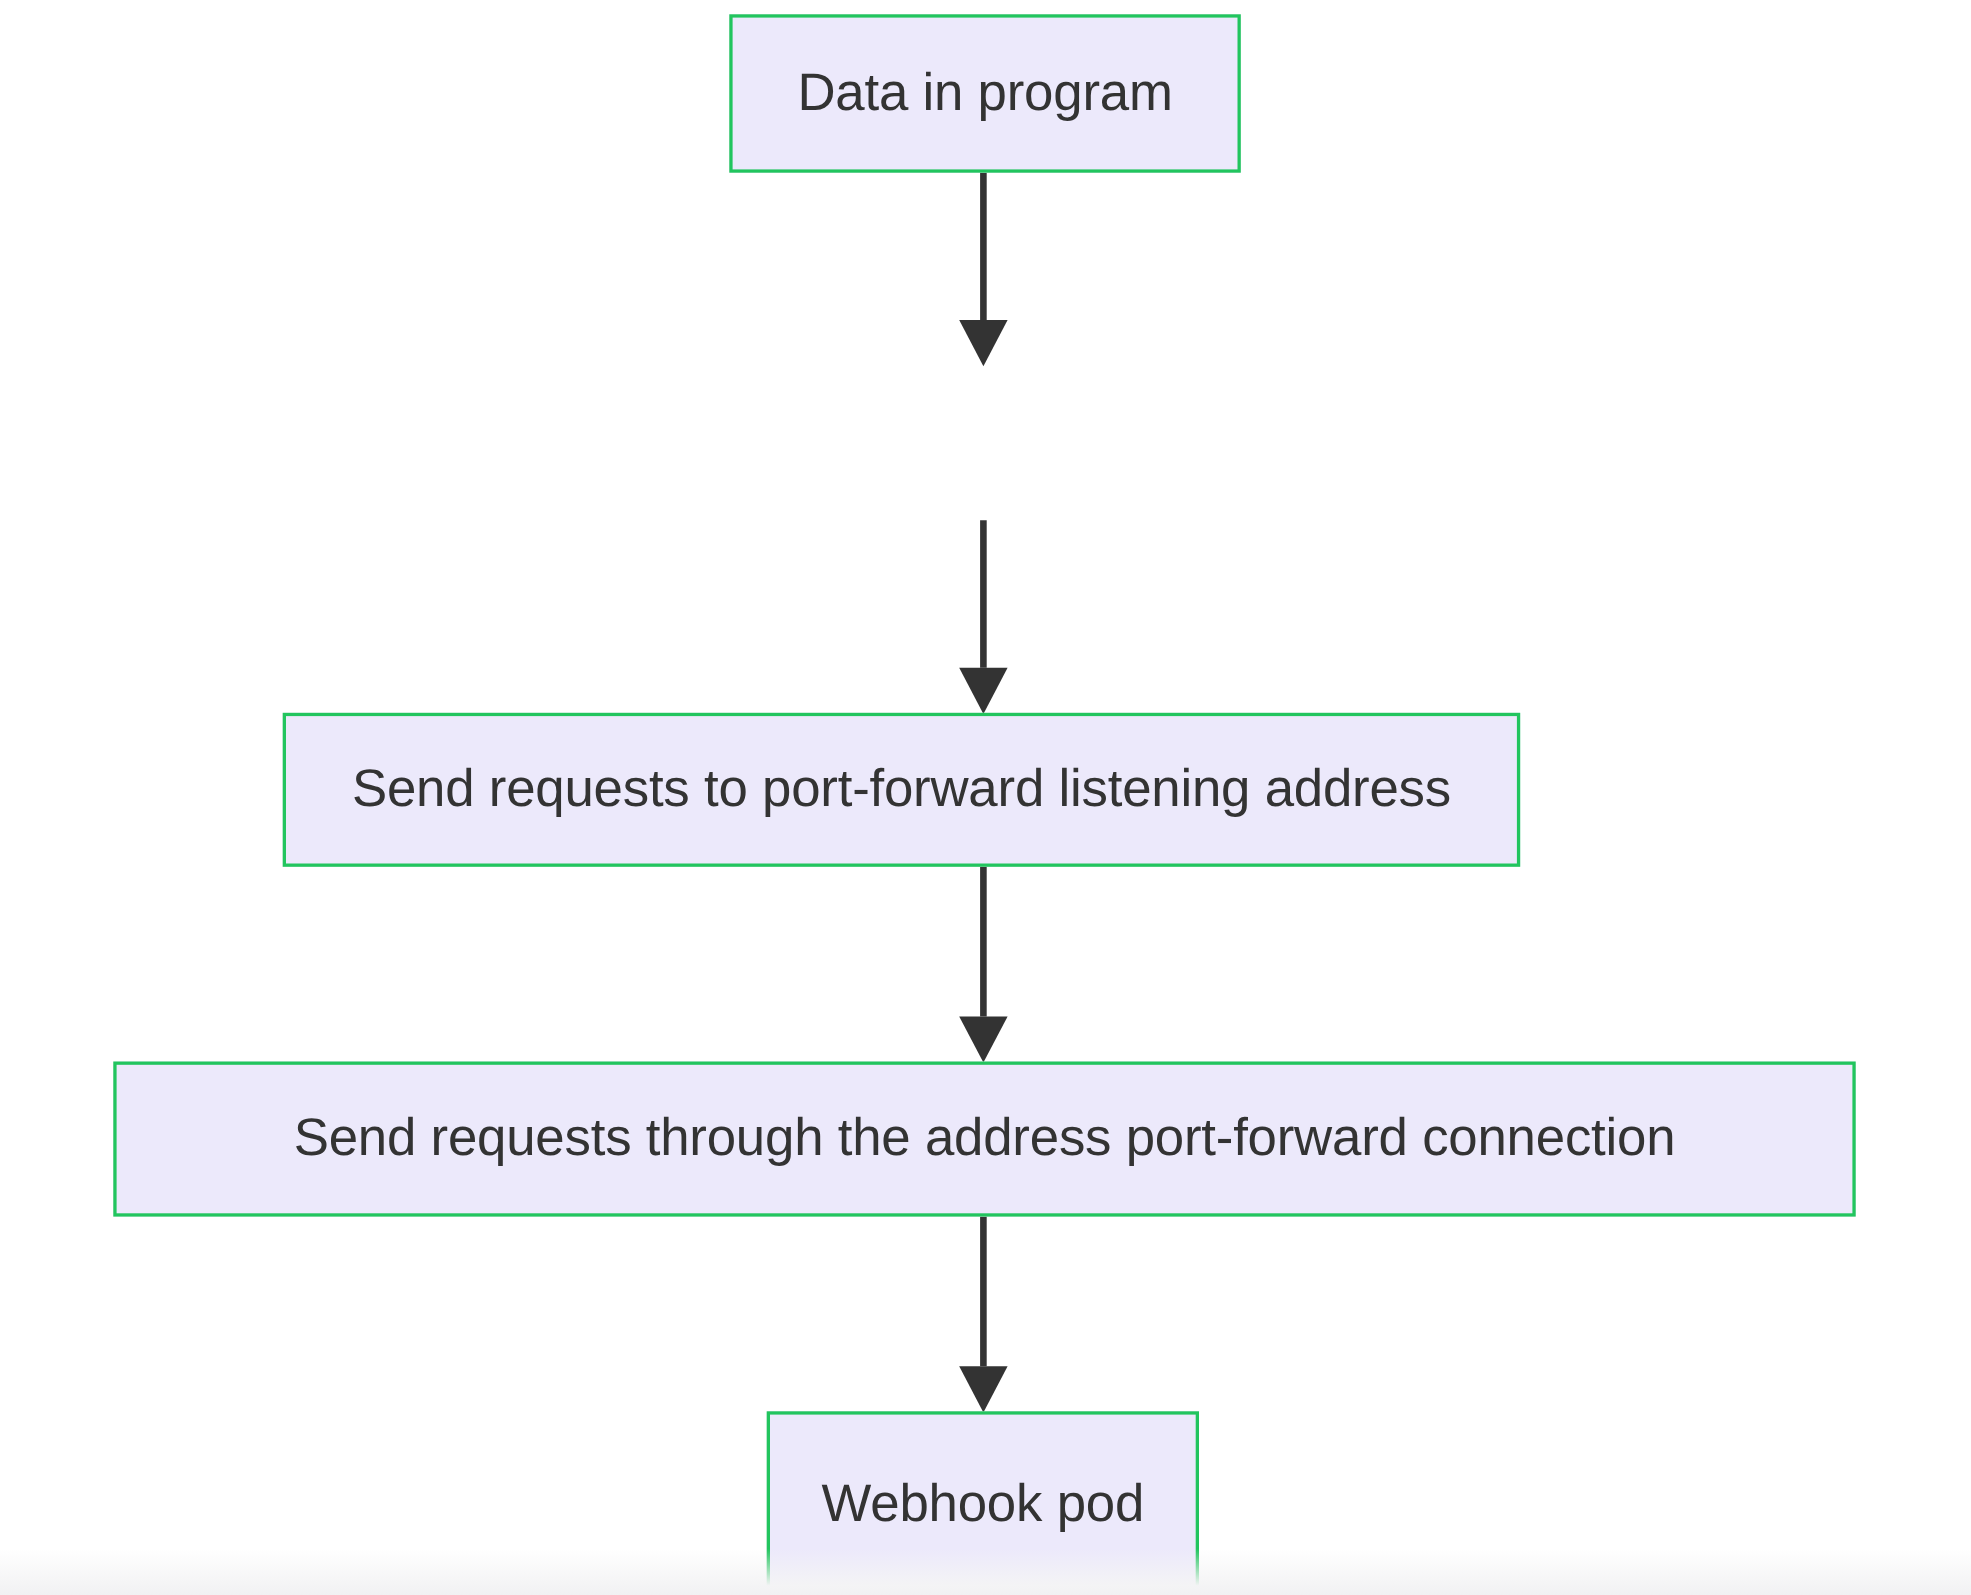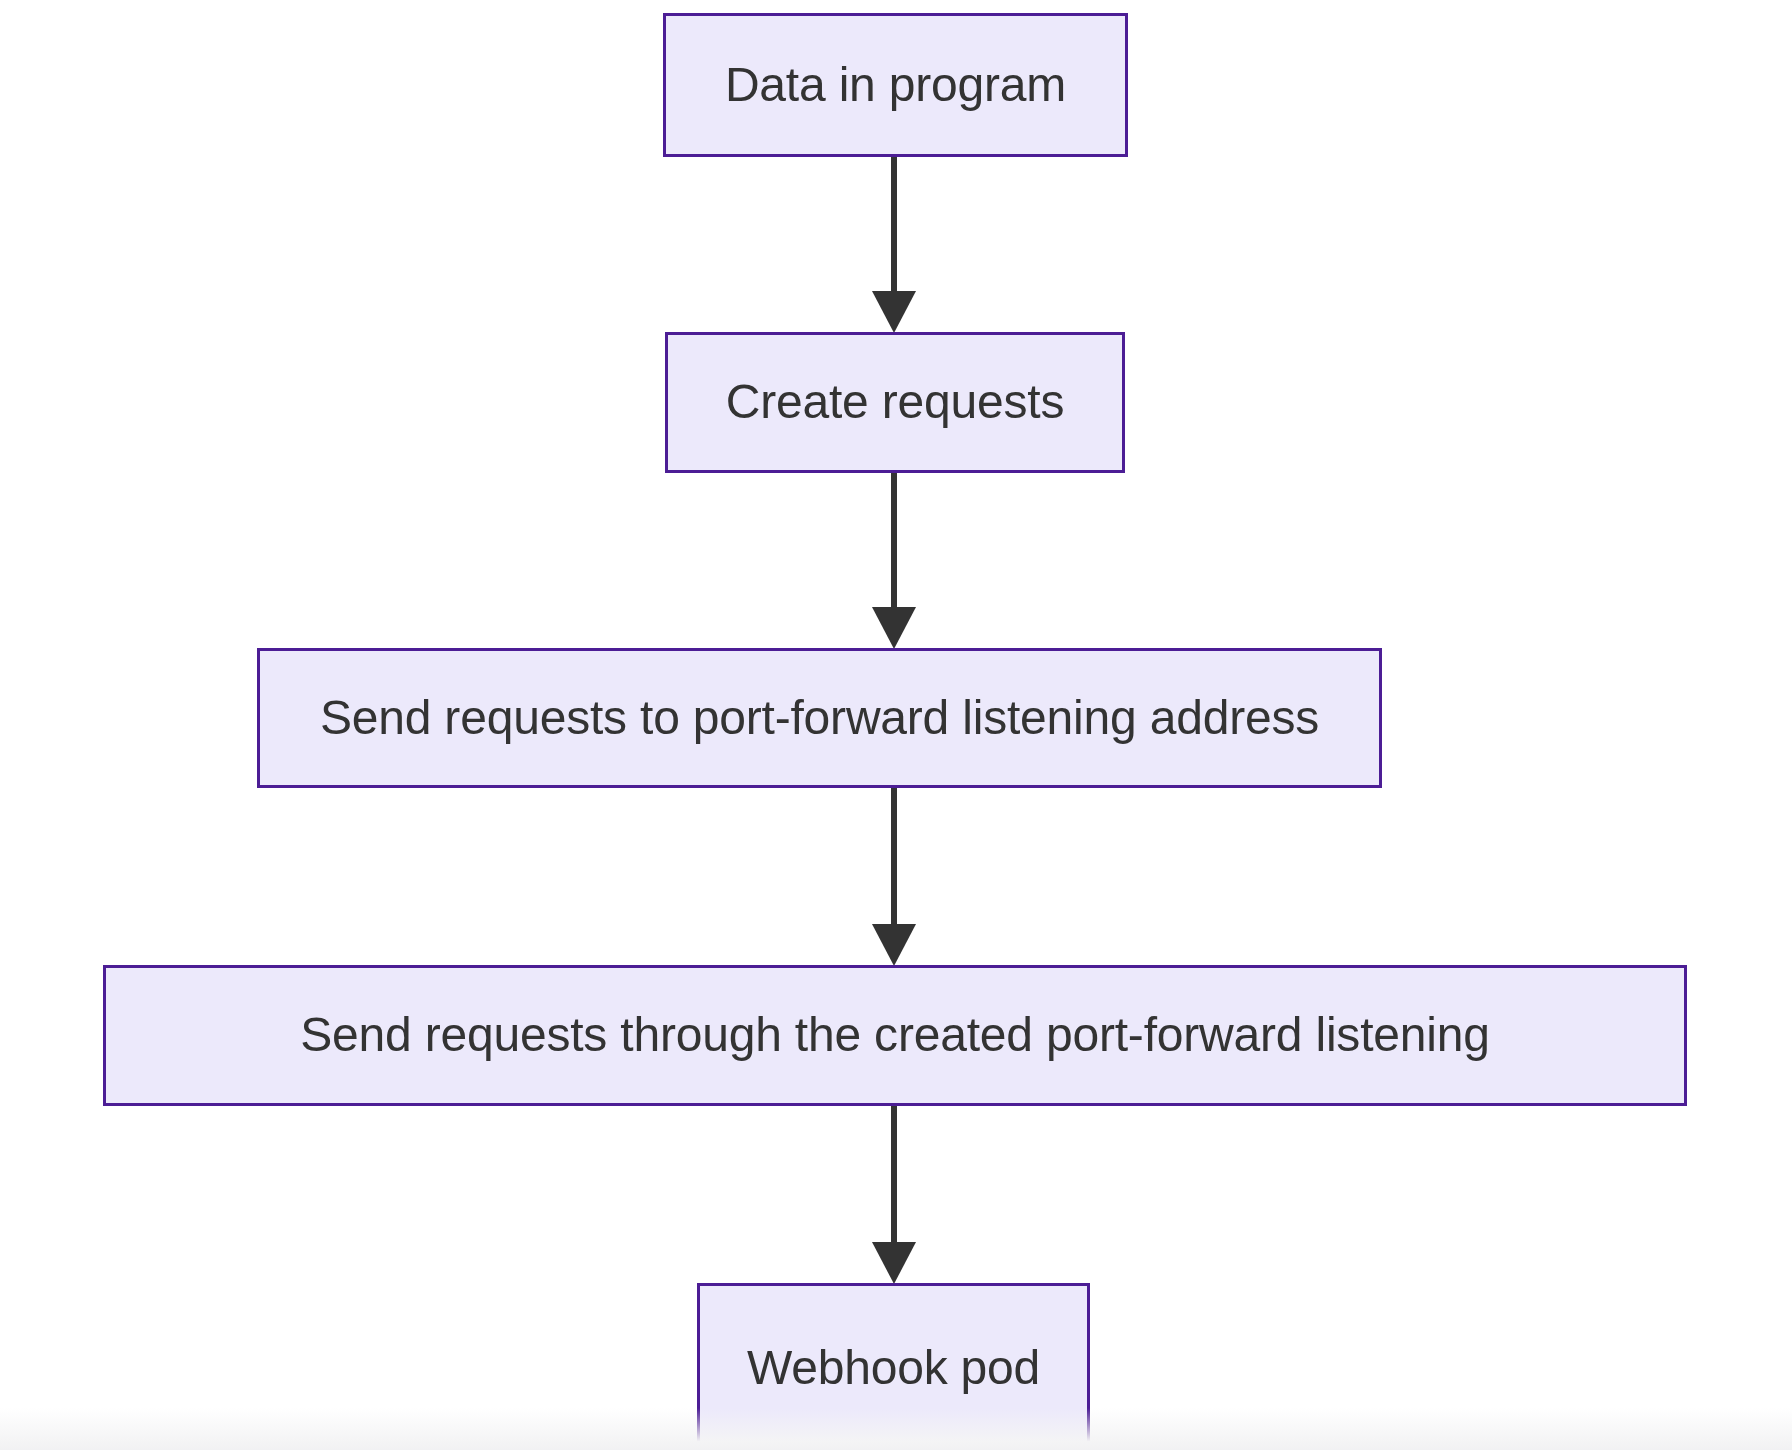--- a/index.html
+++ b/index.html
@@ -20,21 +20,21 @@
     left: 0;
     top: 0;
     width: 1792px;
     height: 1450px;
   }
 
   .node {
     position: absolute;
     box-sizing: border-box;
     background: #ece9fb;
-    border: 3px solid #4c1d95;
+    border: 3px solid #22c55e;
     display: flex;
     align-items: center;
     justify-content: center;
   }
 
   .node-label {
     color: #333333;
     font-size: 48px;
     font-family: "Liberation Sans", sans-serif;
     line-height: 1.1;
@@ -101,30 +101,27 @@
     <g>
       <path class="edge-line" d="M 894 1106 L 894 1242"></path>
       <polygon class="edge-head" points="894,1284 872,1242 916,1242"></polygon>
     </g>
   </svg>
 
   <div class="node" id="node-0">
     <span class="node-label">Data in program</span>
   </div>
 
-  <div class="node" id="node-1">
-    <span class="node-label">Create requests</span>
-  </div>
 
   <div class="node" id="node-2">
     <span class="node-label">Send requests to port-forward listening address</span>
   </div>
 
   <div class="node" id="node-3">
-    <span class="node-label">Send requests through the created port-forward listening</span>
+    <span class="node-label">Send requests through the address port-forward connection</span>
   </div>
 
   <div class="node" id="node-4">
     <span class="node-label">Webhook pod</span>
   </div>
 
   <div id="bottom-fade"></div>
 
 </div>
 

